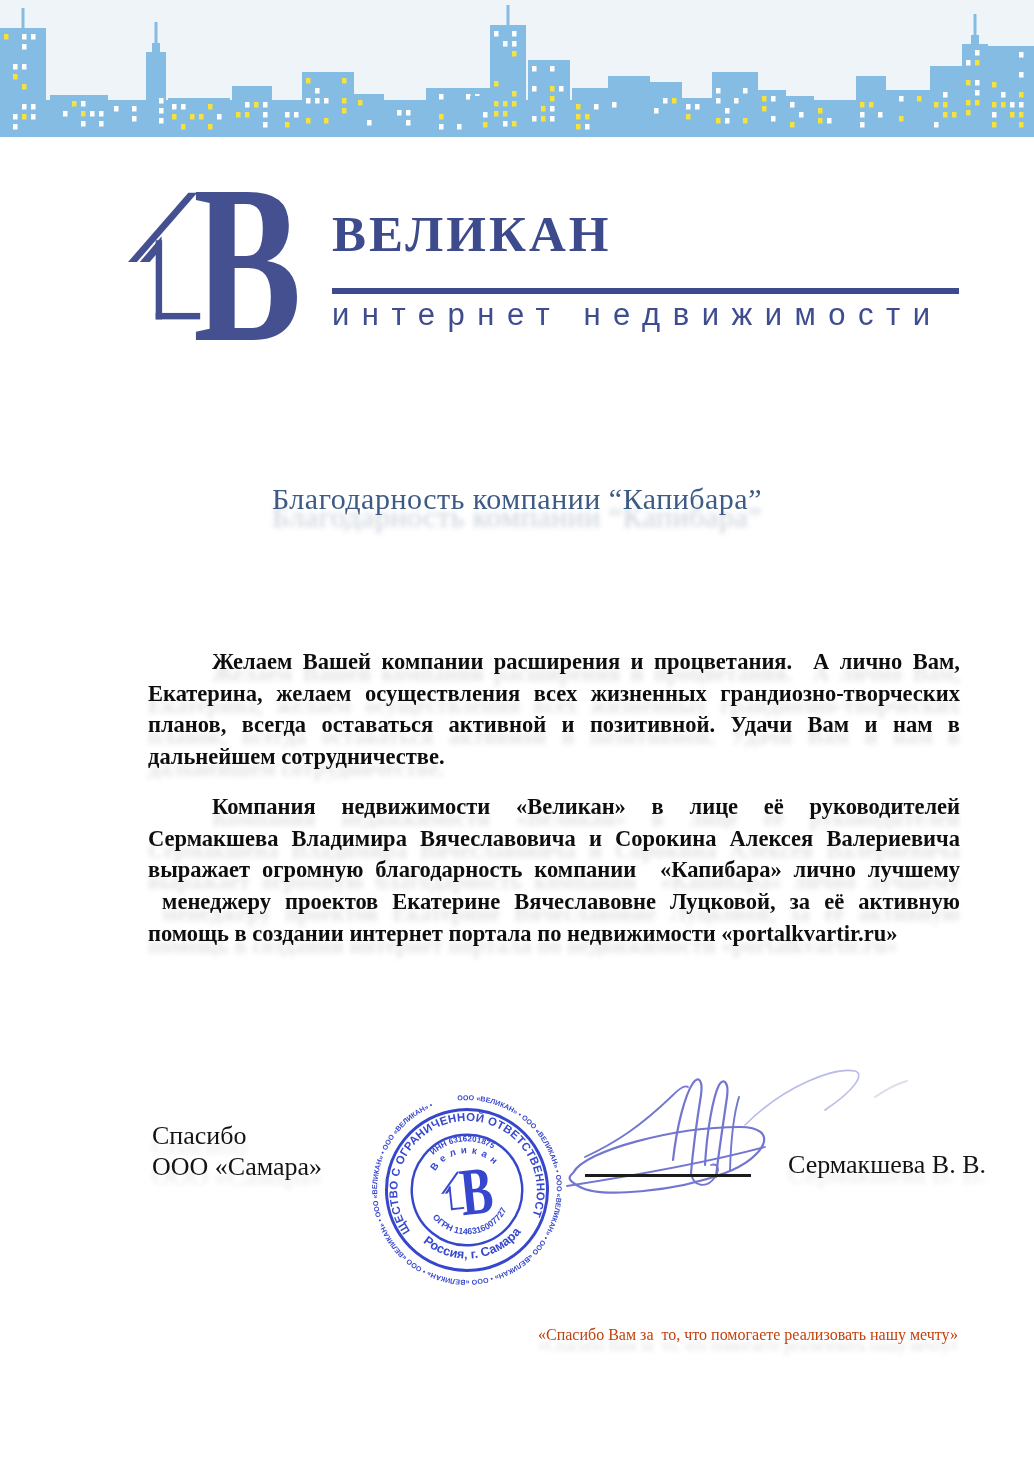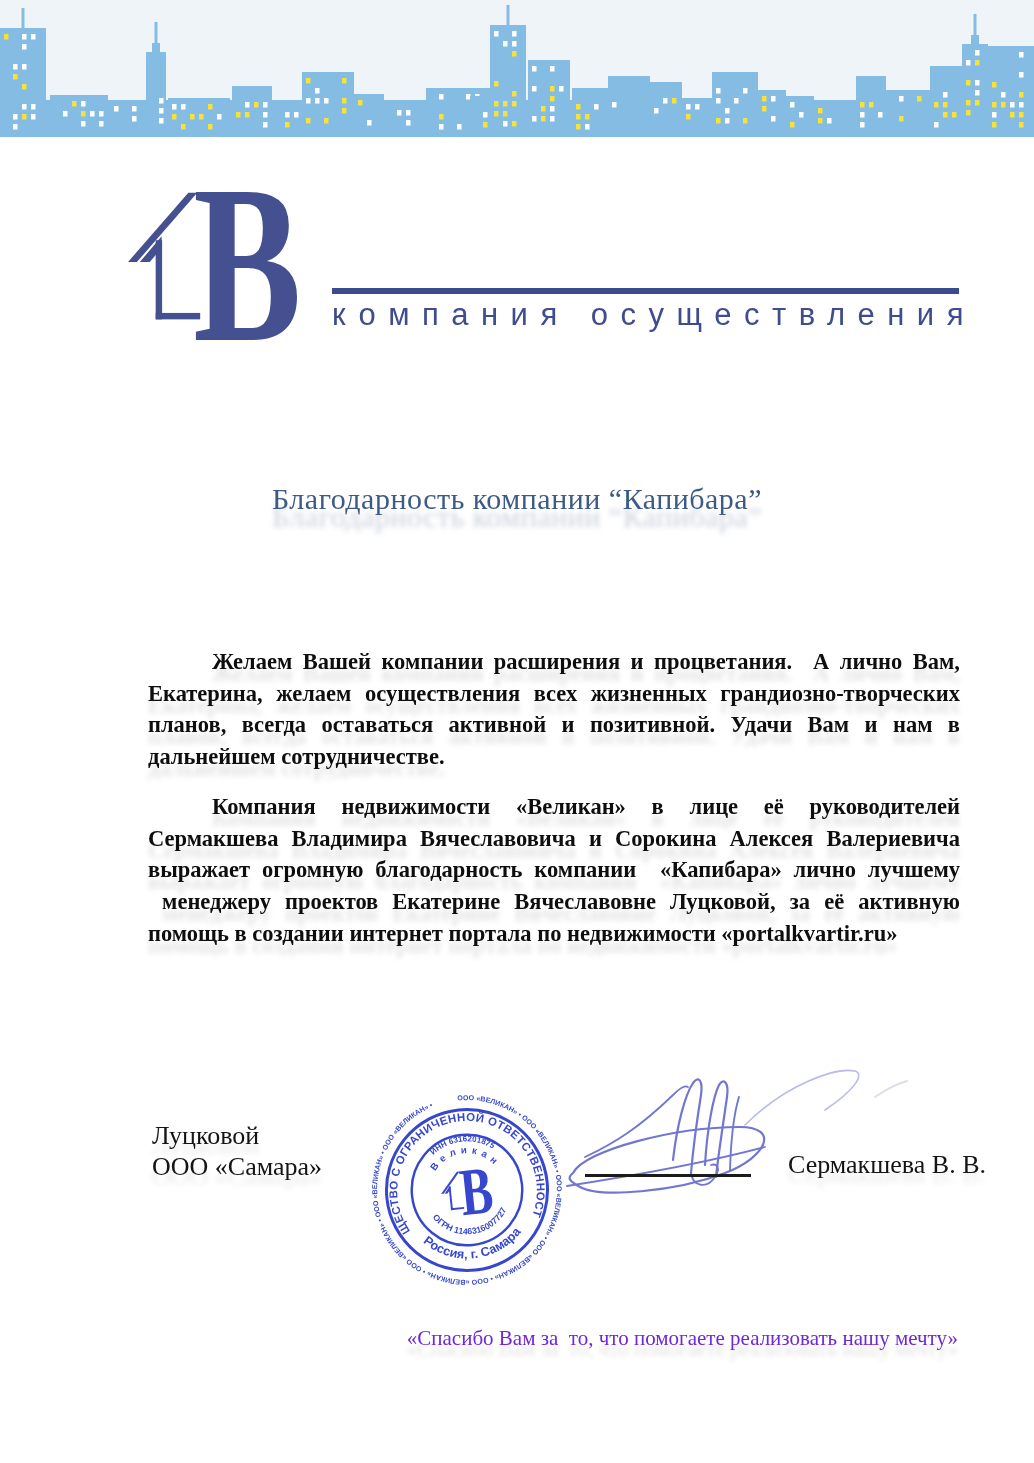--- a/index.html
+++ b/index.html
@@ -29,21 +29,21 @@
   
   .sig-left{position:absolute;left:152px;top:1120px;font-size:26px;line-height:31px;
             color:#141414;text-shadow:0 10px 5px rgba(120,120,120,.16);}
   .stamp{position:absolute;left:364px;top:1087px;width:206px;height:206px;
          transform:rotate(-6deg);opacity:.94;}
   .signature-svg{position:absolute;left:555px;top:1065px;width:360px;height:150px;}
   .sig-line{position:absolute;left:585px;top:1174px;width:166px;height:2.5px;background:#1b1b1b;}
   .signer{position:absolute;left:788px;top:1150px;font-size:26px;color:#141414;
           text-shadow:0 10px 5px rgba(120,120,120,.16);}
   
-  .footer-quote{position:absolute;right:76px;top:1326px;font-size:21px;color:#6d28d9;
+  .footer-quote{position:absolute;right:76px;top:1326px;font-size:16px;color:#c2410c;
           text-shadow:0 11px 4px rgba(120,120,120,.22);text-align:right;}
 </style>
 </head>
 <body>
 
 <div class="page">
 
   <svg id="skyline" class="skyline" viewBox="0 0 1034 137" preserveAspectRatio="none">
       <rect x="0" y="0" width="1034" height="137" fill="#eff4f8"></rect>
       <rect x="0" y="100" width="1034" height="37" fill="#85bce3"></rect>
@@ -251,32 +251,33 @@
       <g id="houseB" fill="currentColor">
         <polygon points="0,84 61,14 70,14 9,84"></polygon>
         <polygon points="12,84 34,58 34,70 22,84"></polygon>
         <rect x="28" y="62" width="6.5" height="80"></rect>
         <rect x="28" y="135.5" width="45" height="6.5"></rect>
         <text transform="translate(66,163) scale(0.72,1)" font-family="'Liberation Serif',serif" font-weight="bold" font-size="228">В</text>
       </g>
     </defs>
     <use href="#houseB"></use>
   </svg>
+  <div class="brand">ВЕЛИКАН</div>
   <div class="brand-rule"></div>
-  <div class="tagline">компания осуществления</div>
+  <div class="tagline">интернет недвижимости</div>
 
   <h1 class="title">Благодарность компании “Капибара”</h1>
 
   <div class="body-block">
     <p>Желаем Вашей компании расширения и процветания. &nbsp;А лично Вам, Екатерина, желаем осуществления всех жизненных грандиозно-творческих планов, всегда оставаться активной и позитивной. Удачи Вам и нам в дальнейшем сотрудничестве.</p>
     <p>Компания недвижимости «Великан» в лице её руководителей Сермакшева Владимира Вячеславовича и Сорокина Алексея Валериевича выражает огромную благодарность компании &nbsp;«Капибара» лично лучшему &nbsp;менеджеру проектов Екатерине Вячеславовне Луцковой, за её активную помощь в создании интернет портала по недвижимости «portalkvartir.ru»</p>
   </div>
 
   <div class="sig-left">
-    <div>Луцковой</div>
+    <div>Спасибо</div>
     <div>ООО «Самара»</div>
   </div>
 
   <svg class="stamp" viewBox="-110 -110 220 220">
     <defs>
       <path id="pOuter" d="M0,-96 A96,96 0 1 1 -0.05,-96"></path>
       <path id="pBandTop" d="M-64.5,38 A74.5,74.5 0 1 1 64.5,38"></path>
       <path id="pBandBot" d="M-56,47 A73,73 0 0 0 56,47"></path>
       <path id="pInn" d="M-45,-26 A52,52 0 0 1 45,-26"></path>
       <path id="pBrand" d="M-34,-20 A39.5,39.5 0 0 1 34,-20"></path>

